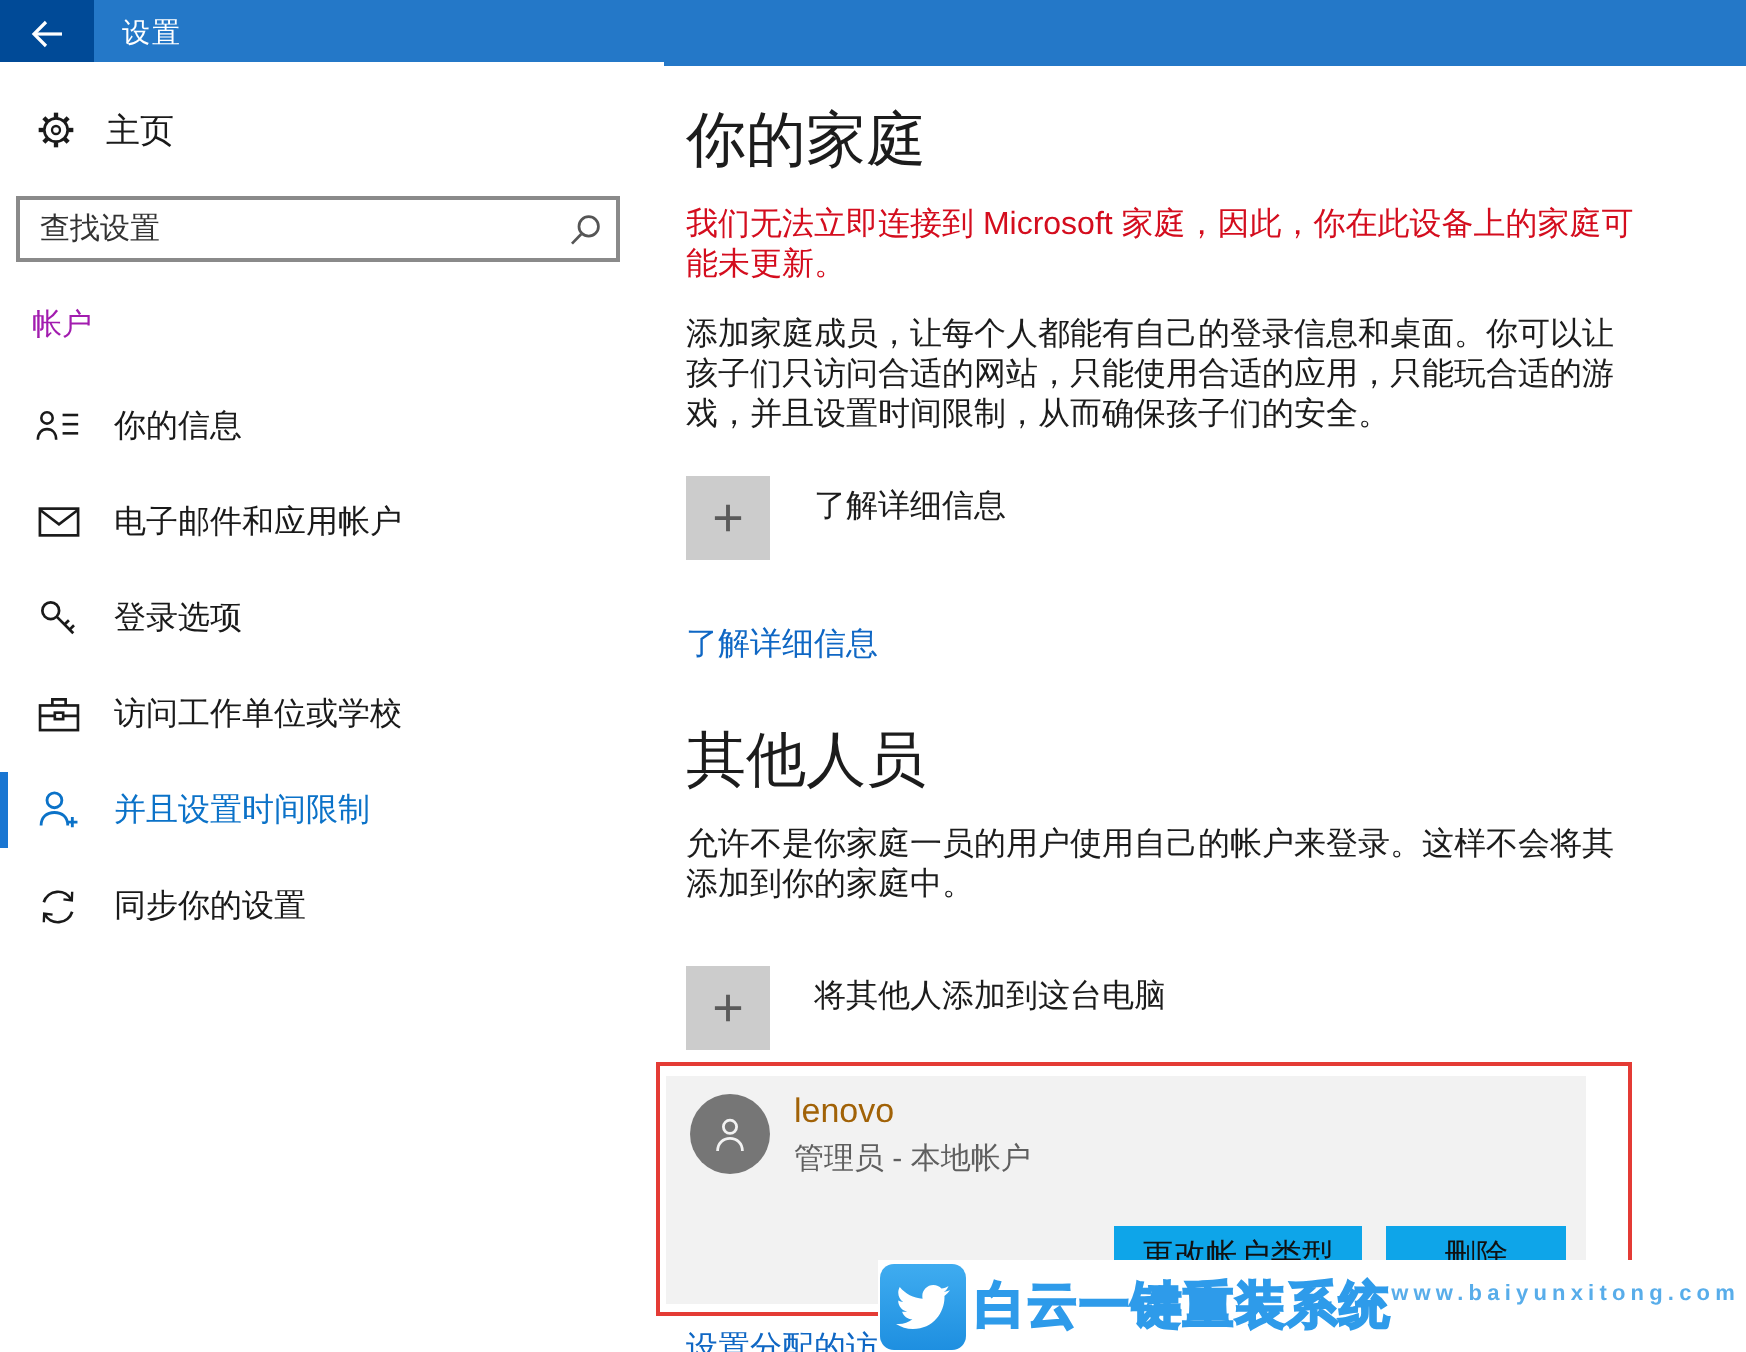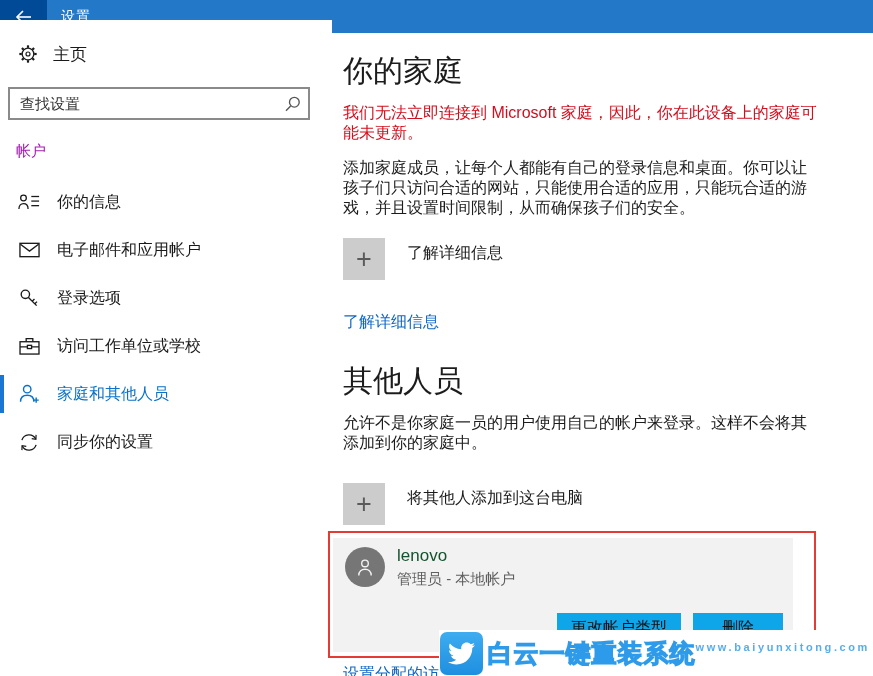--- a/index.html
+++ b/index.html
@@ -5,21 +5,21 @@
   html,body{margin:0;padding:0;}
   body{background:#888;font-family:"Liberation Sans","DejaVu Sans",sans-serif;}
   .screen{position:relative;width:873px;height:676px;background:#fff;overflow:hidden;margin:0 auto;}
 
   
   .titlebar{height:33px;background:#2478c8;display:flex;align-items:stretch;}
   .back-btn{width:47px;background:#004a97;display:flex;align-items:center;justify-content:center;cursor:pointer;flex:0 0 auto;}
   .tb-title{color:#fff;font-size:14px;display:flex;align-items:center;padding-left:14px;letter-spacing:1px;}
 
   
-  .sidebar{position:absolute;left:0;top:20px;width:332px;background:#fff;}
+  .sidebar{position:absolute;left:0;top:31px;width:332px;background:#fff;}
   .home-row{display:flex;align-items:center;gap:15px;margin:21px 0 0 18px;font-size:17px;color:#1a1a1a;cursor:pointer;height:26px;}
   .search-box{margin:20px 8px 0 8px;width:298px;height:29px;border:2px solid #8a8a8a;display:flex;align-items:center;background:#fff;}
   .search-box input{flex:1;border:none;outline:none;font-size:15px;padding:0 0 0 10px;color:#333;background:transparent;font-family:inherit;}
   .search-box input::placeholder{color:#333;opacity:1;}
   .search-ico{width:30px;display:flex;align-items:center;justify-content:center;flex:0 0 auto;}
   .side-section{margin:22px 0 0 16px;font-size:15px;color:#a21caf;}
   .nav{margin-top:17px;}
   .nav-item{position:relative;display:flex;align-items:center;gap:17px;height:48px;padding-left:18px;font-size:16px;color:#1a1a1a;cursor:pointer;}
   .nav-item .ni-ico{width:22px;display:flex;align-items:center;justify-content:center;flex:0 0 auto;}
   .nav-item.selected{color:#0b72c8;}
@@ -38,21 +38,21 @@
   .add-sq{width:42px;height:42px;background:#cccccc;border:none;color:#5a5a5a;font-size:27px;font-weight:300;display:flex;align-items:center;justify-content:center;cursor:pointer;flex:0 0 auto;font-family:inherit;}
   .add-label{font-size:16px;color:#1c1c1c;margin-top:5px;}
   .link{display:inline-block;font-size:16px;color:#0f67c4;text-decoration:none;cursor:pointer;}
   .learn-more{margin-top:32px;}
   .assigned{display:block;margin-top:6px;}
 
   
   .highlight-wrap{margin:6px 0 0 -15px;width:472px;border:2px solid #e43b35;padding:5px 9px 4px 3px;}
   .account-card{position:relative;width:460px;height:114px;background:#f2f2f2;}
   .avatar{position:absolute;left:12px;top:9px;width:40px;height:40px;border-radius:50%;background:#767676;display:flex;align-items:center;justify-content:center;}
-  .acct-name{position:absolute;left:64px;top:8px;font-size:17px;color:#14532d;}
+  .acct-name{position:absolute;left:64px;top:8px;font-size:17px;color:#a16207;}
   .acct-role{position:absolute;left:64px;top:32px;font-size:15px;color:#5f5f5f;}
   .acct-buttons{position:absolute;right:10px;bottom:9px;display:flex;gap:12px;}
   .acct-btn{background:#0ea5e9;border:none;font-size:16px;color:#111;height:30px;padding:0 14px;cursor:pointer;font-family:inherit;}
   .acct-btn.delete{min-width:90px;}
 
   
   .watermark{position:absolute;right:0;bottom:0;height:46px;background:#fff;display:flex;align-items:center;gap:5px;padding:0 3px 0 1px;}
   .bird-sq{width:43px;height:43px;border-radius:7px;background:linear-gradient(180deg,#3facf0,#1e8fe0);display:flex;align-items:center;justify-content:center;flex:0 0 auto;}
   .wm-col{display:flex;flex-direction:row;align-items:flex-start;line-height:1;}
   .wm-brand{font-size:25px;font-weight:700;color:#d9eefc;-webkit-text-stroke:1.2px #2e9bea;letter-spacing:1px;white-space:nowrap;}
@@ -160,21 +160,21 @@
       </div>
 
       <div class="nav-item selected">
         <span class="ni-ico">
           <svg width="21" height="20" viewBox="0 0 22 21" fill="none" stroke="#0b72c8" stroke-width="1.5">
             <circle cx="8.6" cy="5.4" r="3.9"></circle>
             <path d="M1.6 18.6 c0-4.4 3-6.8 7-6.8 s7 2.4 7 6.8"></path>
             <path d="M18 14.2 V19.6 M15.3 16.9 H20.7"></path>
           </svg>
         </span>
-        <span>家庭和其他人员</span>
+        <span>并且设置时间限制</span>
       </div>
 
       <div class="nav-item">
         <span class="ni-ico">
           <svg width="20" height="19" viewBox="0 0 22 20" fill="none" stroke="#1a1a1a" stroke-width="1.5">
             <path d="M3.2 7.4 A 8.2 8.2 0 0 1 18.4 6.2"></path>
             <path d="M18.8 1.6 L18.6 6.4 L14 5.8" stroke-width="1.3"></path>
             <path d="M18.8 12.6 A 8.2 8.2 0 0 1 3.6 13.8"></path>
             <path d="M3.2 18.4 L3.4 13.6 L8 14.2" stroke-width="1.3"></path>
           </svg>

